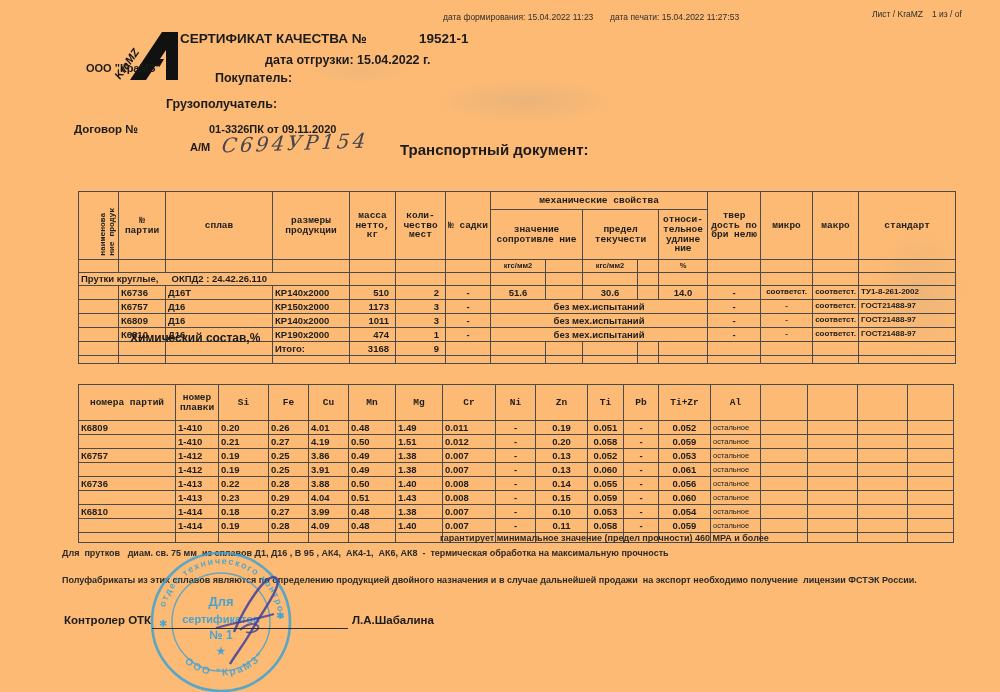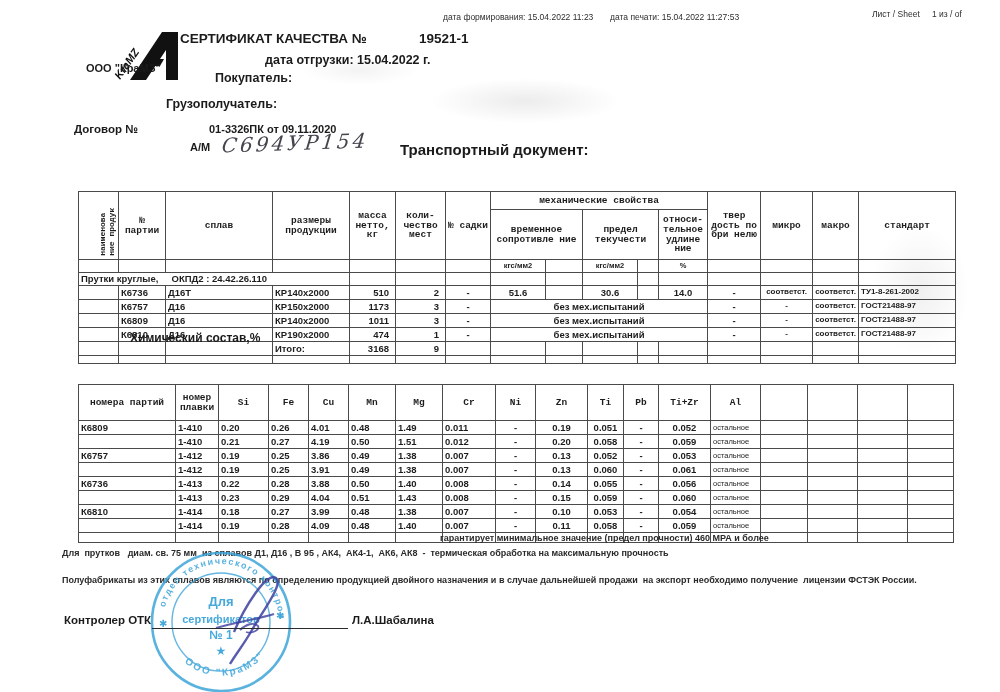--- a/index.html
+++ b/index.html
@@ -1,16 +1,16 @@
 <!DOCTYPE html>
 <html><head>
 <meta charset="utf-8">
 <style>
   html,body{margin:0;padding:0;background:#e8e7e4;}
-  .page{position:relative;width:1000px;height:692px;background:#ffffff;overflow:hidden;
+  .page{position:relative;width:1000px;height:692px;background:#fdba74;overflow:hidden;
         font-family:"Liberation Sans",sans-serif;color:#1b1b1b;}
   .abs{position:absolute;white-space:pre;}
   .b{font-weight:bold;}
   .smudge{position:absolute;pointer-events:none;}
   
   table{border-collapse:collapse;table-layout:fixed;}
   td,th{border:1px solid #4a4a4a;padding:0 2px;overflow:hidden;font-weight:bold;
         font-size:9.5px;line-height:1.05;vertical-align:middle;color:#1d1d1d;}
   th{text-align:center;font-size:9.5px;font-family:Liberation Mono, monospace;}
   .t1{width:877px;}
@@ -33,21 +33,21 @@
 <body>
 
 <div class="page">
 
   <div class="smudge" style="left:430px;top:78px;width:190px;height:46px;background:radial-gradient(ellipse at center,rgba(150,150,148,0.18),transparent 70%);"></div>
   <div class="smudge" style="left:870px;top:225px;width:100px;height:130px;background:radial-gradient(ellipse at center,rgba(150,150,148,0.14),transparent 70%);"></div>
   <div class="smudge" style="left:300px;top:55px;width:120px;height:30px;background:radial-gradient(ellipse at center,rgba(160,160,158,0.12),transparent 70%);"></div>
 
   <div class="abs" style="left:443px;top:12px;font-size:8.5px;color:#2e2e2e;">дата формирования: 15.04.2022 11:23</div>
   <div class="abs" style="left:610px;top:12px;font-size:8.5px;color:#2e2e2e;">дата печати: 15.04.2022 11:27:53</div>
-  <div class="abs" style="left:872px;top:9px;font-size:8.5px;color:#2e2e2e;">Лист / Sheet</div>
+  <div class="abs" style="left:872px;top:9px;font-size:8.5px;color:#2e2e2e;">Лист / KraMZ</div>
   <div class="abs" style="left:932px;top:9px;font-size:8.5px;color:#2e2e2e;">1 из / of</div>
 
   <div class="abs" style="left:84px;top:10px;width:130px;height:68px;">
     <svg width="130" height="68" viewBox="0 0 130 68">
       <polygon points="28,52 60,4 76,4 76,52 64,52 64,22 44,52" fill="#111"></polygon>
       <polygon points="47,31 62,31 58,38 43,38" fill="#111"></polygon>
       <text x="18" y="52" transform="rotate(-55 18 52)" font-size="11" font-weight="bold" font-style="italic" fill="#111">KraMZ</text>
     </svg>
   </div>
   <div class="abs b" style="left:86px;top:62px;font-size:11px;">ООО "КраМЗ"</div>
@@ -81,21 +81,21 @@
           <th rowspan="2" class="wrap">масса нетто, кг</th>
           <th rowspan="2" class="wrap">коли- чество мест</th>
           <th rowspan="2" class="wrap">№ садки</th>
           <th colspan="5">механические свойства</th>
           <th rowspan="2" class="wrap">твер дость по бри нелю</th>
           <th rowspan="2" class="wrap">микро</th>
           <th rowspan="2" class="wrap">макро</th>
           <th rowspan="2" class="wrap">стандарт</th>
         </tr>
         <tr style="height:50px;">
-          <th colspan="2" class="wrap">временное сопротивле ние</th>
+          <th colspan="2" class="wrap">значение сопротивле ние</th>
           <th colspan="2" class="wrap">предел текучести</th>
           <th class="wrap">относи- тельное удлине ние</th>
         </tr>
         <tr class="units">
           <td></td><td></td>
           <td></td><td></td>
           <td></td><td></td>
           <td></td>
           <td class="ac">кгс/мм2</td>
           <td></td>

